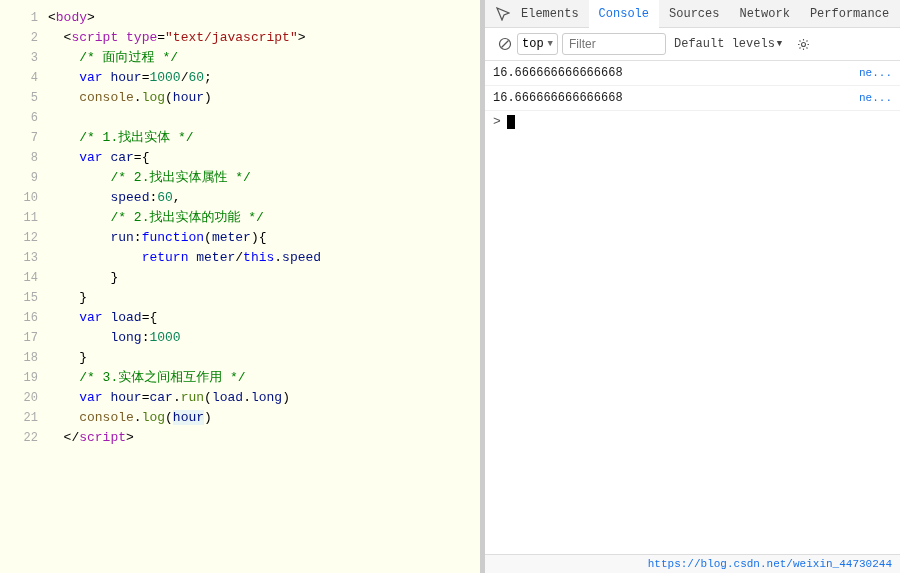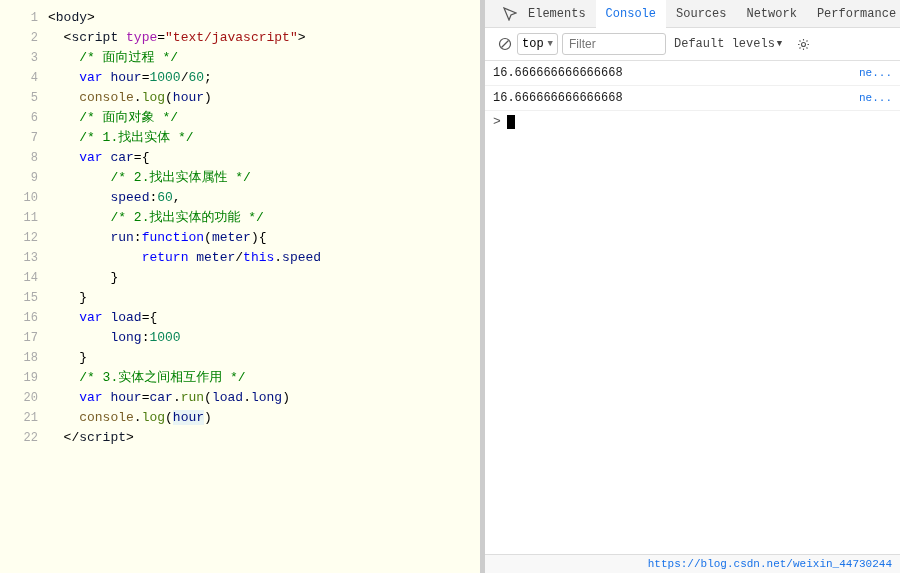--- a/index.html
+++ b/index.html
@@ -43,21 +43,21 @@
       flex: 1;
     }
 
     
     .kw { color: #0000ff; }
     .fn { color: #795e26; } 
     .str { color: #a31515; }
     .num { color: #098658; }
     .comment { color: #008000; }
     .prop { color: #001080; }
-    .tag { color: #0f172a; margin-top: 48px; }
+    .tag { color: #a21caf; margin-top: 48px; }
     .attr { color: #a21caf; }
     .plain { color: #000; }
     .var-name { color: #001080; }
     .this-kw { color: #0000ff; }
     .method { color: #4d7c0f; }
     .highlight-bg { background: #add6ff44; }
 
     
     .devtools-panel {
       flex: 1;
@@ -67,21 +67,21 @@
       border-left: 1px solid #ccc;
       min-width: 0;
     }
 
     .devtools-toolbar {
       display: flex;
       align-items: center;
       background: #f3f3f3;
       border-bottom: 1px solid #ddd;
       height: 28px;
-      padding: 0 17px;
+      padding: 0 10px;
       gap: 0;
     }
 
     .devtools-tab {
       padding: 0 10px;
       height: 32px;
       line-height: 32px;
       font-size: 12px;
       color: #444;
       cursor: pointer;
@@ -250,21 +250,21 @@
 </head>
 <body>
 
 <div class="code-panel">
   <div id="code-lines">
       <div class="code-line"><span class="line-num">1</span><span class="code-content"><span class="plain">&lt;<span class="tag">body</span>&gt;</span></span></div>
       <div class="code-line"><span class="line-num">2</span><span class="code-content">  &lt;<span class="tag">script</span> <span class="attr">type</span>=<span class="str">"text/javascript"</span>&gt;</span></div>
       <div class="code-line"><span class="line-num">3</span><span class="code-content">    <span class="comment">/* 面向过程 */</span></span></div>
       <div class="code-line"><span class="line-num">4</span><span class="code-content">    <span class="kw">var</span> <span class="var-name">hour</span>=<span class="num">1000</span>/<span class="num">60</span>;</span></div>
       <div class="code-line"><span class="line-num">5</span><span class="code-content">    <span class="fn">console</span>.<span class="method">log</span>(<span class="var-name">hour</span>)</span></div>
-      <div class="code-line"><span class="line-num">6</span><span class="code-content">    <span class="comment">/* 面向对象 */</span></span></div>
+      <div class="code-line"><span class="line-num">6</span></div>
       <div class="code-line"><span class="line-num">7</span><span class="code-content">    <span class="comment">/* 1.找出实体 */</span></span></div>
       <div class="code-line"><span class="line-num">8</span><span class="code-content">    <span class="kw">var</span> <span class="var-name">car</span>={</span></div>
       <div class="code-line"><span class="line-num">9</span><span class="code-content">        <span class="comment">/* 2.找出实体属性 */</span></span></div>
       <div class="code-line"><span class="line-num">10</span><span class="code-content">        <span class="prop">speed</span>:<span class="num">60</span>,</span></div>
       <div class="code-line"><span class="line-num">11</span><span class="code-content">        <span class="comment">/* 2.找出实体的功能 */</span></span></div>
       <div class="code-line"><span class="line-num">12</span><span class="code-content">        <span class="prop">run</span>:<span class="kw">function</span>(<span class="var-name">meter</span>){</span></div>
       <div class="code-line"><span class="line-num">13</span><span class="code-content">            <span class="kw">return</span> <span class="var-name">meter</span>/<span class="this-kw">this</span>.<span class="prop">speed</span></span></div>
       <div class="code-line"><span class="line-num">14</span><span class="code-content">        }</span></div>
       <div class="code-line"><span class="line-num">15</span><span class="code-content">    }</span></div>
       <div class="code-line"><span class="line-num">16</span><span class="code-content">    <span class="kw">var</span> <span class="var-name">load</span>={</span></div>

